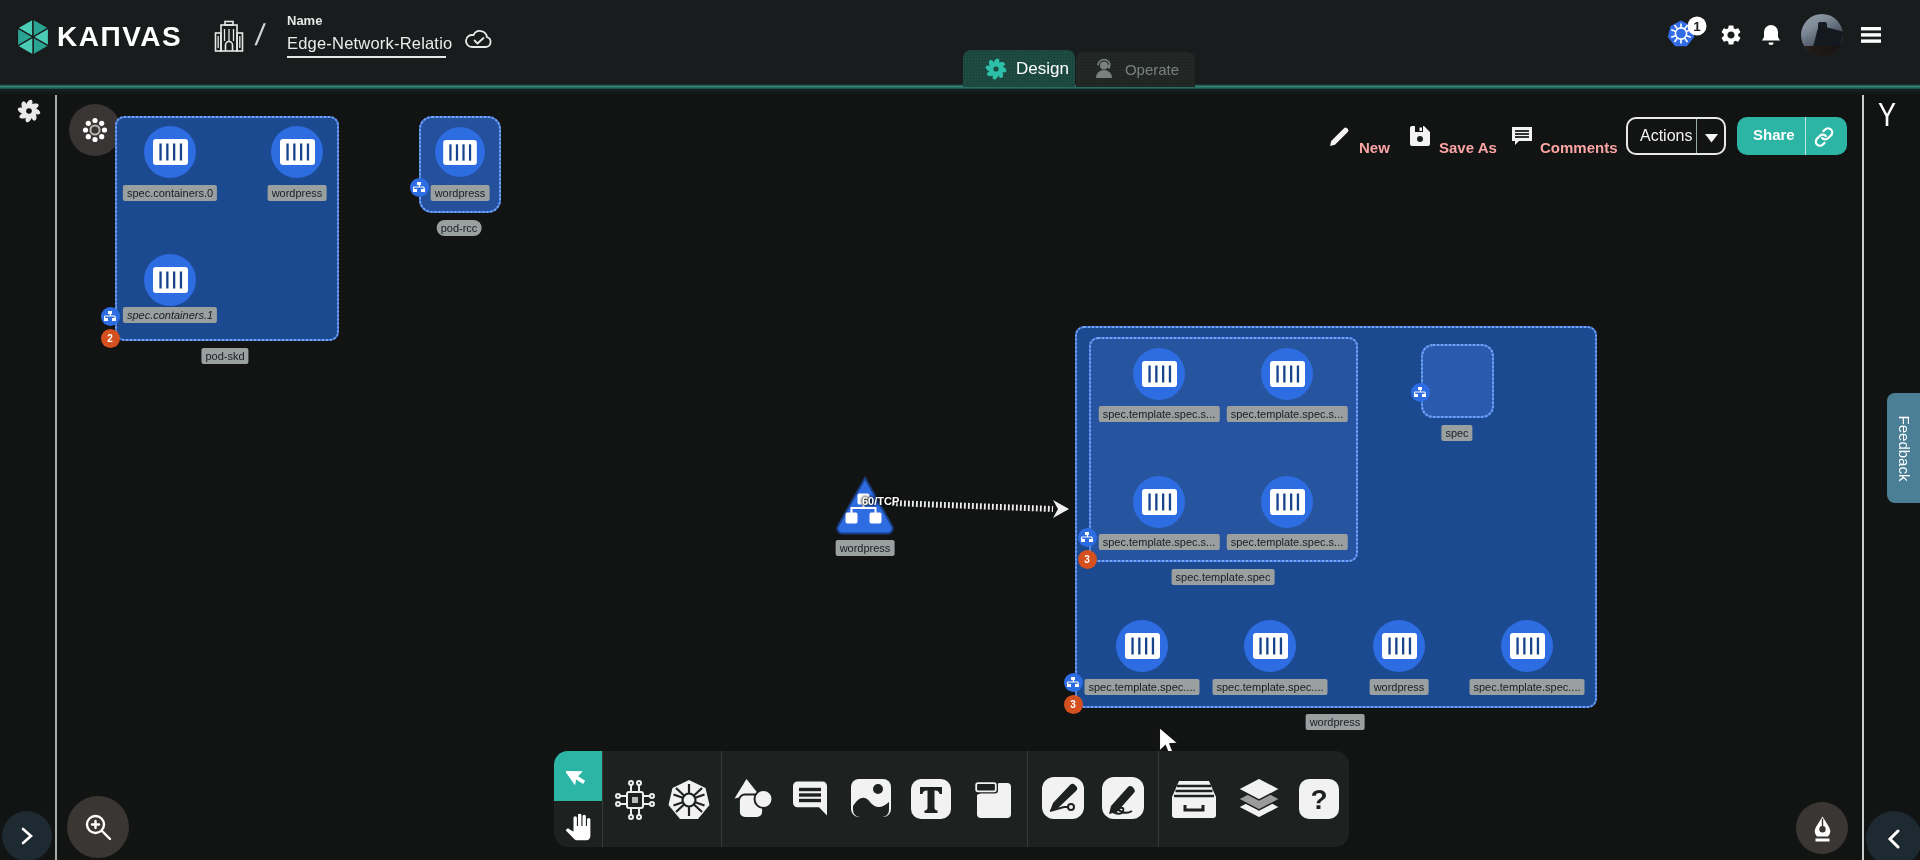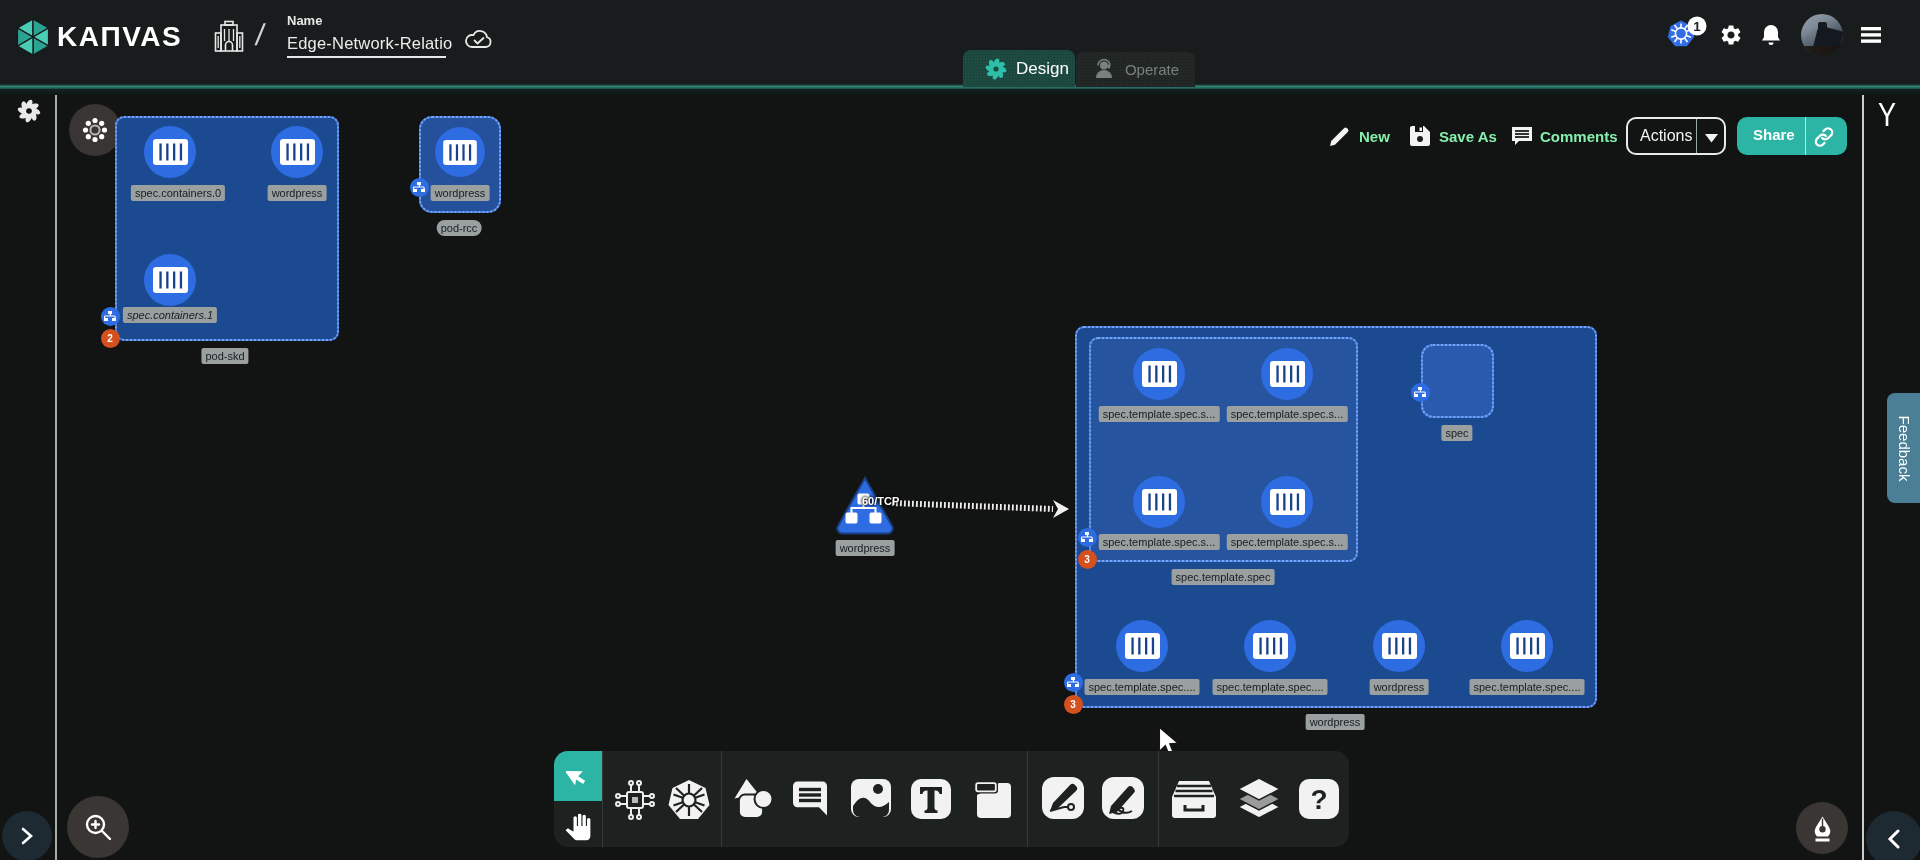--- a/index.html
+++ b/index.html
@@ -22,21 +22,21 @@
 
   
   .tab { position:absolute; display:flex; align-items:center; justify-content:center; gap:9px; border-radius:8px 8px 0 0; }
   #tab-design { left:963px; top:50px; width:112px; height:37px; background-color:#1d4a41; background-image:radial-gradient(rgba(10,25,22,0.28) 0.7px, transparent 0.9px); background-size:3px 3px; color:#fff; font-size:17px;padding-left:16px; }
   #tab-operate { left:1076px; top:52px; width:119px; height:35px; background-color:#232827; background-image:radial-gradient(rgba(10,12,12,0.35) 0.7px, transparent 0.9px); background-size:3px 3px; color:#79817f; font-size:15px; }
 
   
   .hic { position:absolute; top:0; }
 
   
-  .tbtxt { position:absolute; color:#86efac; font-size:15px; font-weight:700; top:128px; }
+  .tbtxt { position:absolute; color:#fca5a5; font-size:15px; font-weight:700; top:139px; }
   #actions-btn { position:absolute; left:1626px; top:117px; width:100px; height:38px; border:2px solid #e9e9e9; border-radius:10px; color:#f3f3f3; font-size:16px;padding-left:35px; }
   #actions-btn .sep { position:absolute; left:68px; top:0; width:1px; height:100%; background:#9aa; }
   #share-btn { position:absolute; left:1737px; top:117px; width:110px; height:38px; background:#2cb5a4; border-radius:10px; color:#fff; }
   #share-btn .sep { position:absolute; left:68px; top:0; width:1px; height:100%; background:#bfe7e1; }
 
   
   .grp { position:absolute; border-radius:9px; }
   .grp::after { content:""; position:absolute; inset:-2px; border:2px dotted rgba(225,232,248,0.38); border-radius:inherit; }
   .pod { position:absolute; width:52px; height:52px; margin-left:-26px; margin-top:-26px; border-radius:50%; background:#2e6ce2; display:flex; align-items:center; justify-content:center; }
   .lbl { position:absolute; transform:translate(-50%,-50%); background:#9aa0a0; color:#181d20; font-size:11px; line-height:16px; padding:0 4px; border-radius:2px; white-space:nowrap; }
@@ -290,21 +290,21 @@
       <svg width="35" height="26" viewBox="0 0 35 26">
         <rect width="35" height="26" rx="3" fill="#fff"></rect>
         <g fill="#17438c">
           <rect x="6.4" y="4.5" width="2.3" height="17"></rect>
           <rect x="13.2" y="4.5" width="2.3" height="17"></rect>
           <rect x="20" y="4.5" width="2.3" height="17"></rect>
           <rect x="26.8" y="4.5" width="2.3" height="17"></rect>
         </g>
       </svg>
     </div>
-  <div class="lbl" style="left:170px; top:193px;margin-left:8px;">spec.containers.0</div>
+  <div class="lbl" style="left:170px; top:193px;">spec.containers.0</div>
   <div class="lbl" style="left:297px; top:193px;">wordpress</div>
   <div class="lbl" style="left:170px; top:315px;font-style:italic;">spec.containers.1</div>
   <div class="badge blue" style="left:110px; top:316px;">
       <svg width="12" height="11" viewBox="0 0 12 11" fill="#fff">
         <rect x="4" y="0" width="4" height="3"></rect>
         <rect x="0" y="7" width="4" height="3"></rect>
         <rect x="8" y="7" width="4" height="3"></rect>
         <path d="M5.5 3 h1 v2 h-6 v2 h1 M6.5 5 h4.5 v2 h1" stroke="#fff" fill="none"></path>
       </svg>
     </div>

